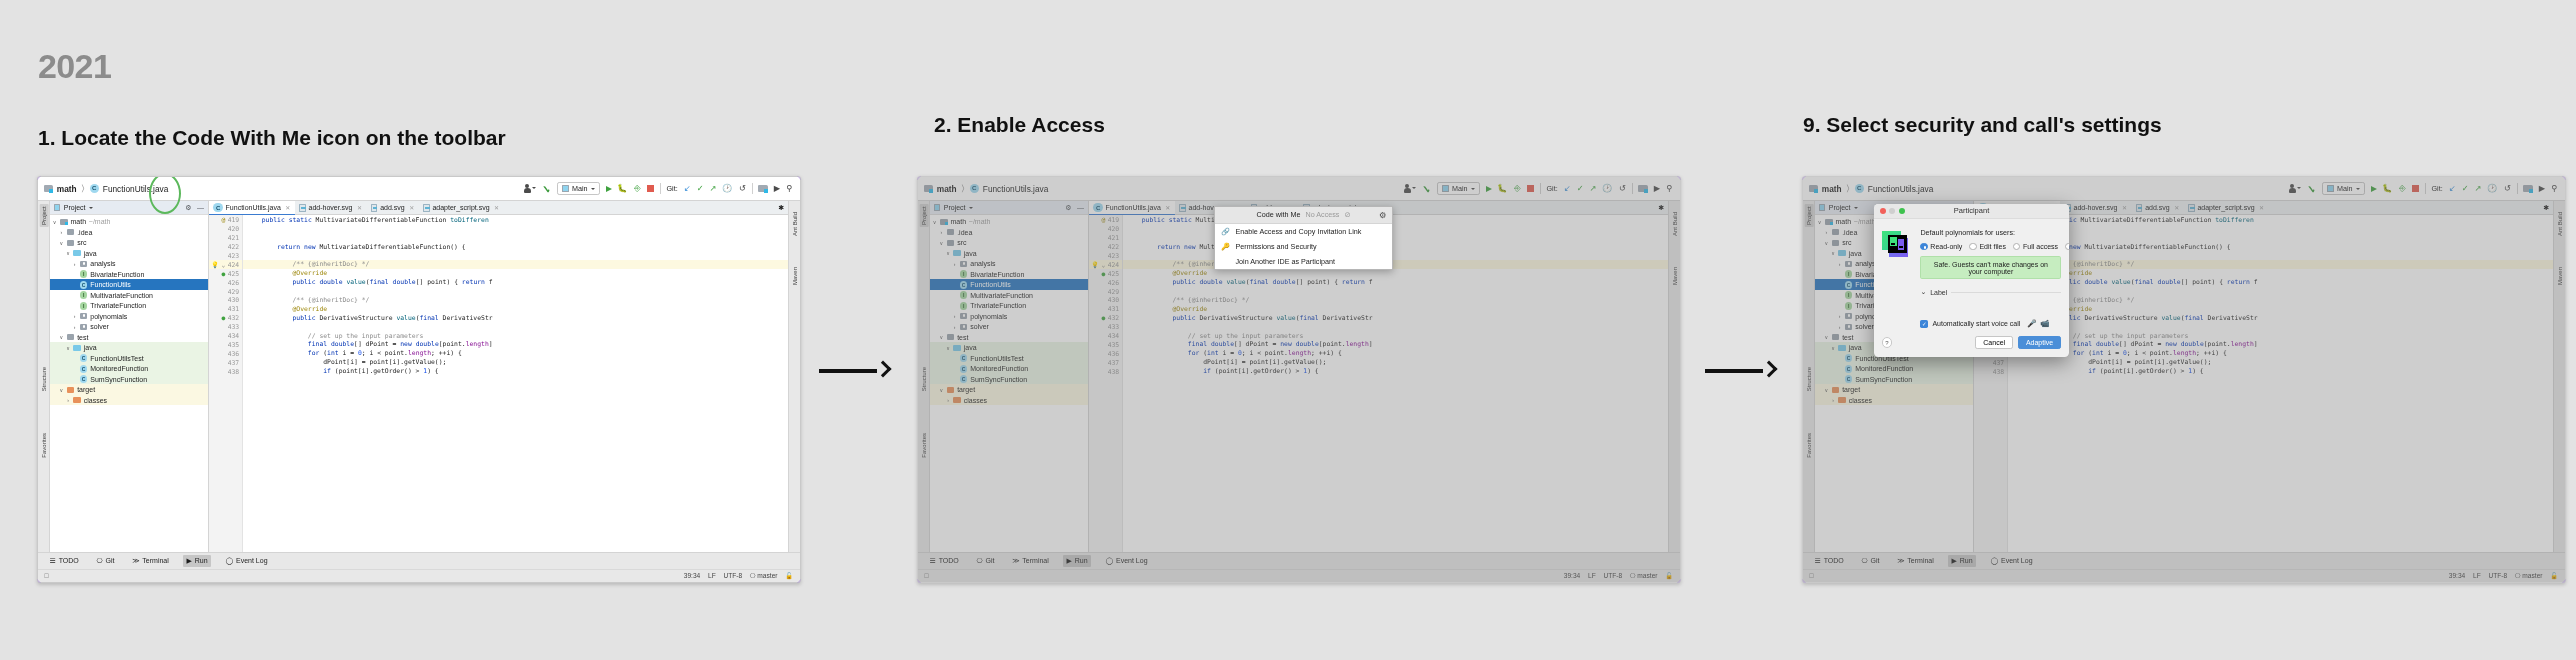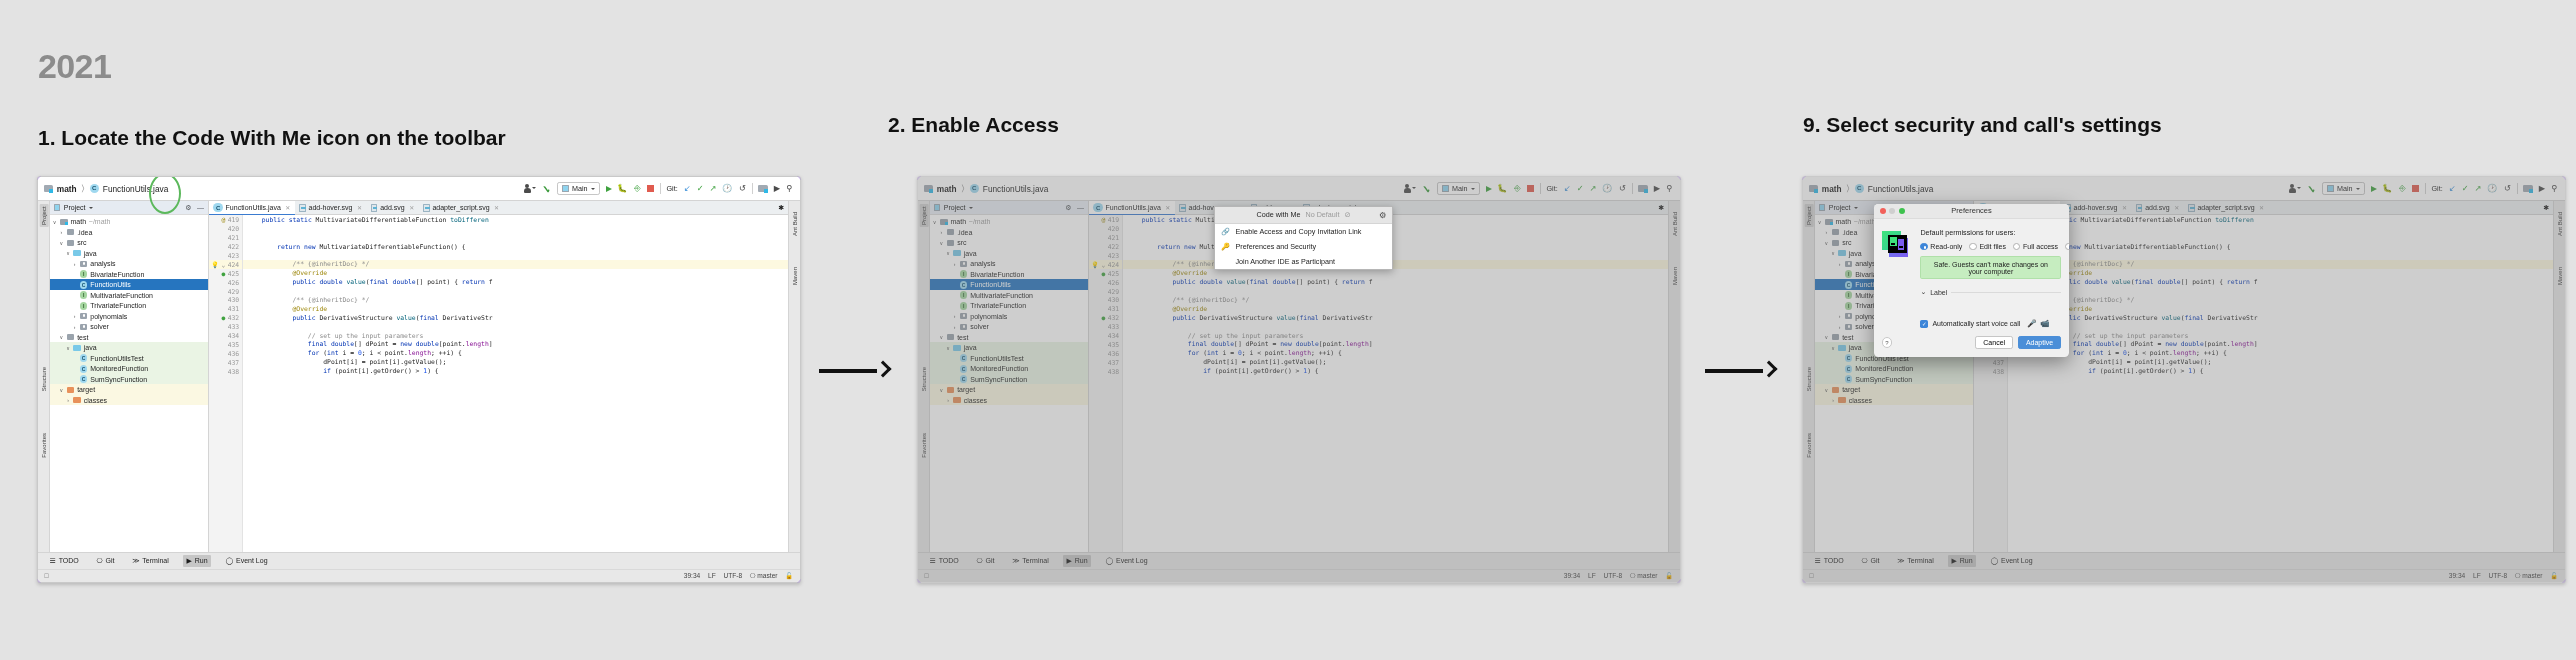--- a/index.html
+++ b/index.html
@@ -2,21 +2,21 @@
 <html style="font-size:8.9px"><head>
 <meta charset="utf-8">
 <style>
   * { box-sizing: border-box; margin:0; padding:0; }
   html,body { width:2576px; height:661px; background:#e3e3e3; font-family:"Liberation Sans", sans-serif; overflow:hidden; }
 
   .year { position:absolute; left:38px; top:47px; font-size:34px; font-weight:bold; color:#8c8c8c; letter-spacing:-0.6px; }
 
   .step-title { position:absolute; font-size:21px; font-weight:bold; color:#111; white-space:nowrap; }
   .st1 { left:38px; top:126px; }
-  .st2 { left:888px; top:113px; }
+  .st2 { left:934px; top:113px; }
   .st3 { left:1803px; top:113px; }
 
   
   .arrow { position:absolute; top:360px; width:72px; height:22px; }
   .arrow .shaft { position:absolute; left:0; top:9.4px; width:58px; height:3.3px; background:#111; }
   .arrow .head { position:absolute; right:2.2px; top:3.3px; width:12px; height:12px; border-top:3.3px solid #111; border-right:3.3px solid #111; transform:rotate(45deg); }
   .a1 { left:819px; }
   .a2 { left:1705px; }
 
   
@@ -733,31 +733,31 @@
       <span>⎔ <span>master</span></span>
       <span>🔓</span>
     </span>
   </div>
 
   <div class="dimmer"></div>
 
   <div class="cwm-pop" style="left:296px; top:29px;">
     <div class="ph">
       <span>Code with Me</span>
-      <span class="na">No Default</span>
+      <span class="na">No Access</span>
       <span class="na">⊘</span>
       <span class="gear">⚙</span>
     </div>
     <div class="mi">
       <span class="glyph">🔗</span>
       <span>Enable Access and Copy Invitation Link</span>
     </div>
     <div class="mi">
       <span class="glyph">🔑</span>
-      <span>Preferences and Security</span>
+      <span>Permissions and Security</span>
     </div>
     <div class="mi">
       <span class="glyph"></span>
       <span>Join Another IDE as Participant</span>
     </div>
   </div>
 </div>
 
 <div class="ide ide3">
   <div class="nav">
@@ -1038,32 +1038,32 @@
 
   <div class="dimmer"></div>
 
   <div class="prefs">
     <div class="pf-title">
       <span class="traffic">
         <span class="dot r"></span>
         <span class="dot y"></span>
         <span class="dot g"></span>
       </span>
-      <span>Preferences</span>
+      <span>Participant</span>
     </div>
     <div class="pf-body">
       <div class="cwm-logo">
         <span class="sq1"></span>
           <span class="sq2"></span>
           <span class="blk"></span>
           <span class="g1"></span>
           <span class="g2"></span>
       </div>
       <div class="pf-right">
-        <div class="pf-lbl">Default permissions for users:</div>
+        <div class="pf-lbl">Default polynomials for users:</div>
         <div class="radios">
             <label class="rad">
               <span class="rc on"></span>
               <span>Read-only</span>
             </label>
             <label class="rad">
               <span class="rc"></span>
               <span>Edit files</span>
             </label>
             <label class="rad">

